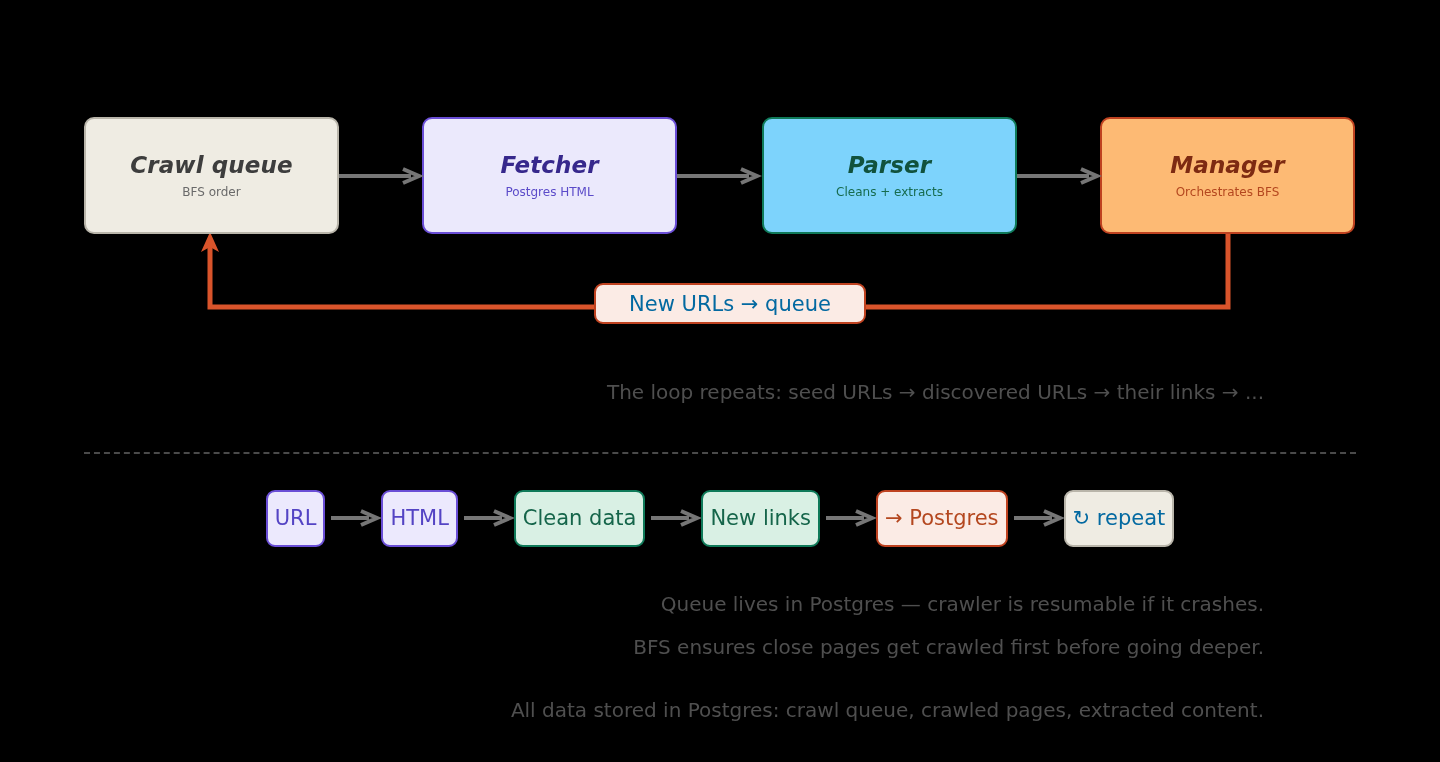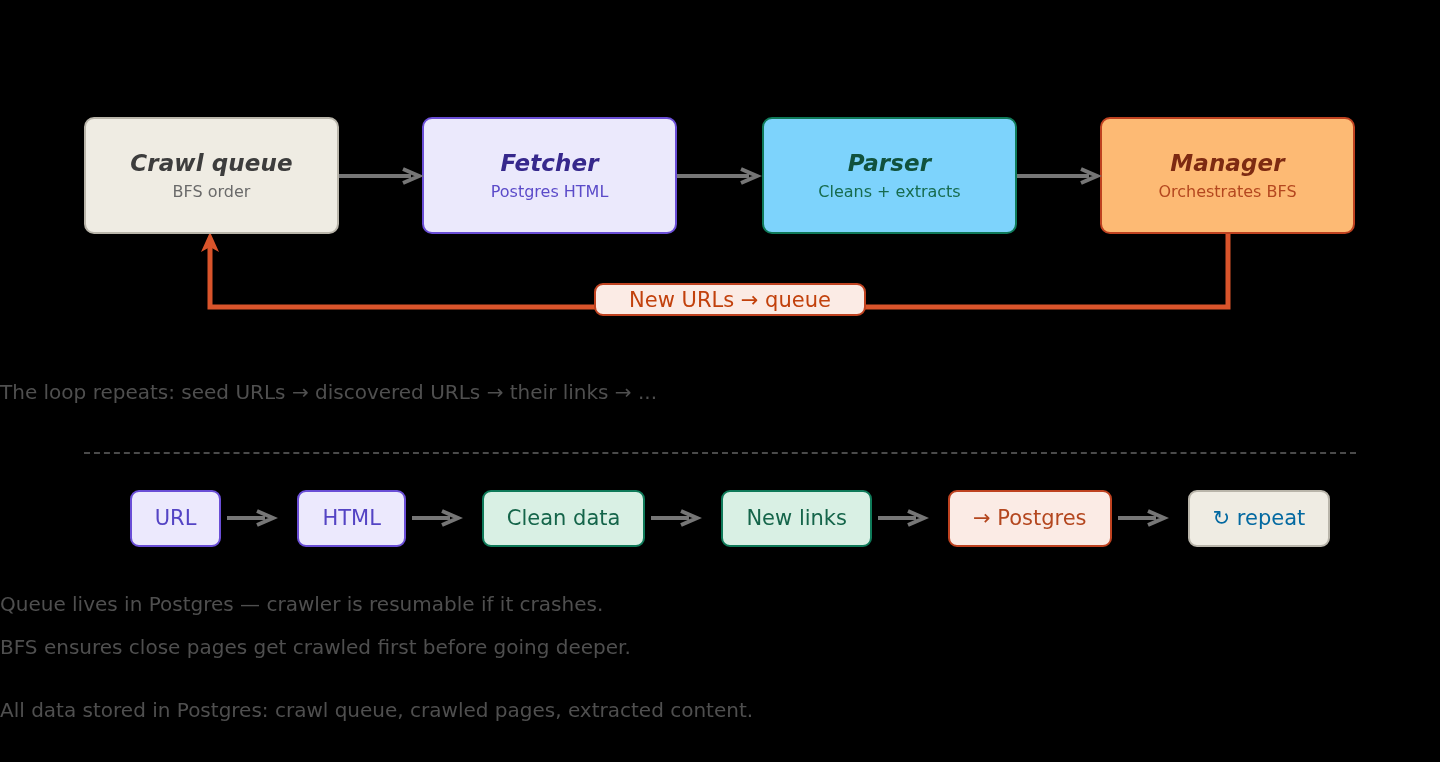--- a/index.html
+++ b/index.html
@@ -38,21 +38,21 @@
     gap: 9px;
   }
   .stage .stage-title {
     font-size: 23px;
     font-weight: 700;
     letter-spacing: 0.1px;
     line-height: 1;
     font-style: italic;
   }
   .stage .stage-sub {
-    font-size: 16px;
+    font-size: 12px;
     font-weight: 400;
     line-height: 1;
   }
 
   .stage-queue   { left: 84px;   background: #efece3; border-color: #b9b5aa; }
   .stage-queue   .stage-title { color: #3d3d3d; }
   .stage-queue   .stage-sub   { color: #6a6a6a; }
 
   .stage-fetcher { left: 422px;  background: #ebe9fc; border-color: #6a4ed6; }
   .stage-fetcher .stage-title { color: #36288c; }
@@ -84,37 +84,37 @@
     top: 0;
     width: 1440px;
     height: 762px;
     pointer-events: none;
   }
   .loop-label {
     position: absolute;
     left: 594px;
     top: 283px;
     width: 272px;
-    height: 33px;
+    height: 41px;
     border-radius: 9px;
     border: 2px solid #bf4220;
     background: #fbebe5;
     box-sizing: border-box;
     display: flex;
     align-items: center;
     justify-content: center;
-    color: #c2410c;
+    color: #0369a1;
     font-size: 21px;
   }
 
   
   .caption {
     position: absolute;
     width: 1264px;
-    text-align: left;
+    text-align: right;
     color: #4f4f4f;
     font-size: 20px;
     line-height: 1;
   }
   #caption-loop   { top: 382px; }
   #caption-note-1 { top: 594px; }
   #caption-note-2 { top: 637px; }
   #caption-note-3 { top: 700px; }
 
   
@@ -140,24 +140,23 @@
     gap: 0;
   }
   .pill {
     height: 57px;
     border-radius: 9px;
     border: 2px solid transparent;
     box-sizing: border-box;
     display: flex;
     align-items: center;
     justify-content: center;
-    padding: 0 23px;
+    padding: 0 7px;
     font-size: 21px;
     white-space: nowrap;
-    margin-left: 20px;
   }
   .pill.violet { background: #ece9fd; border-color: #6a4ed6; color: #5444c4; }
   .pill.green  { background: #d9f0e4; border-color: #0f7a59; color: #15654a; }
   .pill.orange { background: #fbebe5; border-color: #bf4220; color: #b4471f; }
   .pill.beige  { background: #efece3; border-color: #b9b5aa; color: #0369a1; }
 
   .pill-arrow {
     width: 56px;
     height: 16px;
     flex: 0 0 56px;

